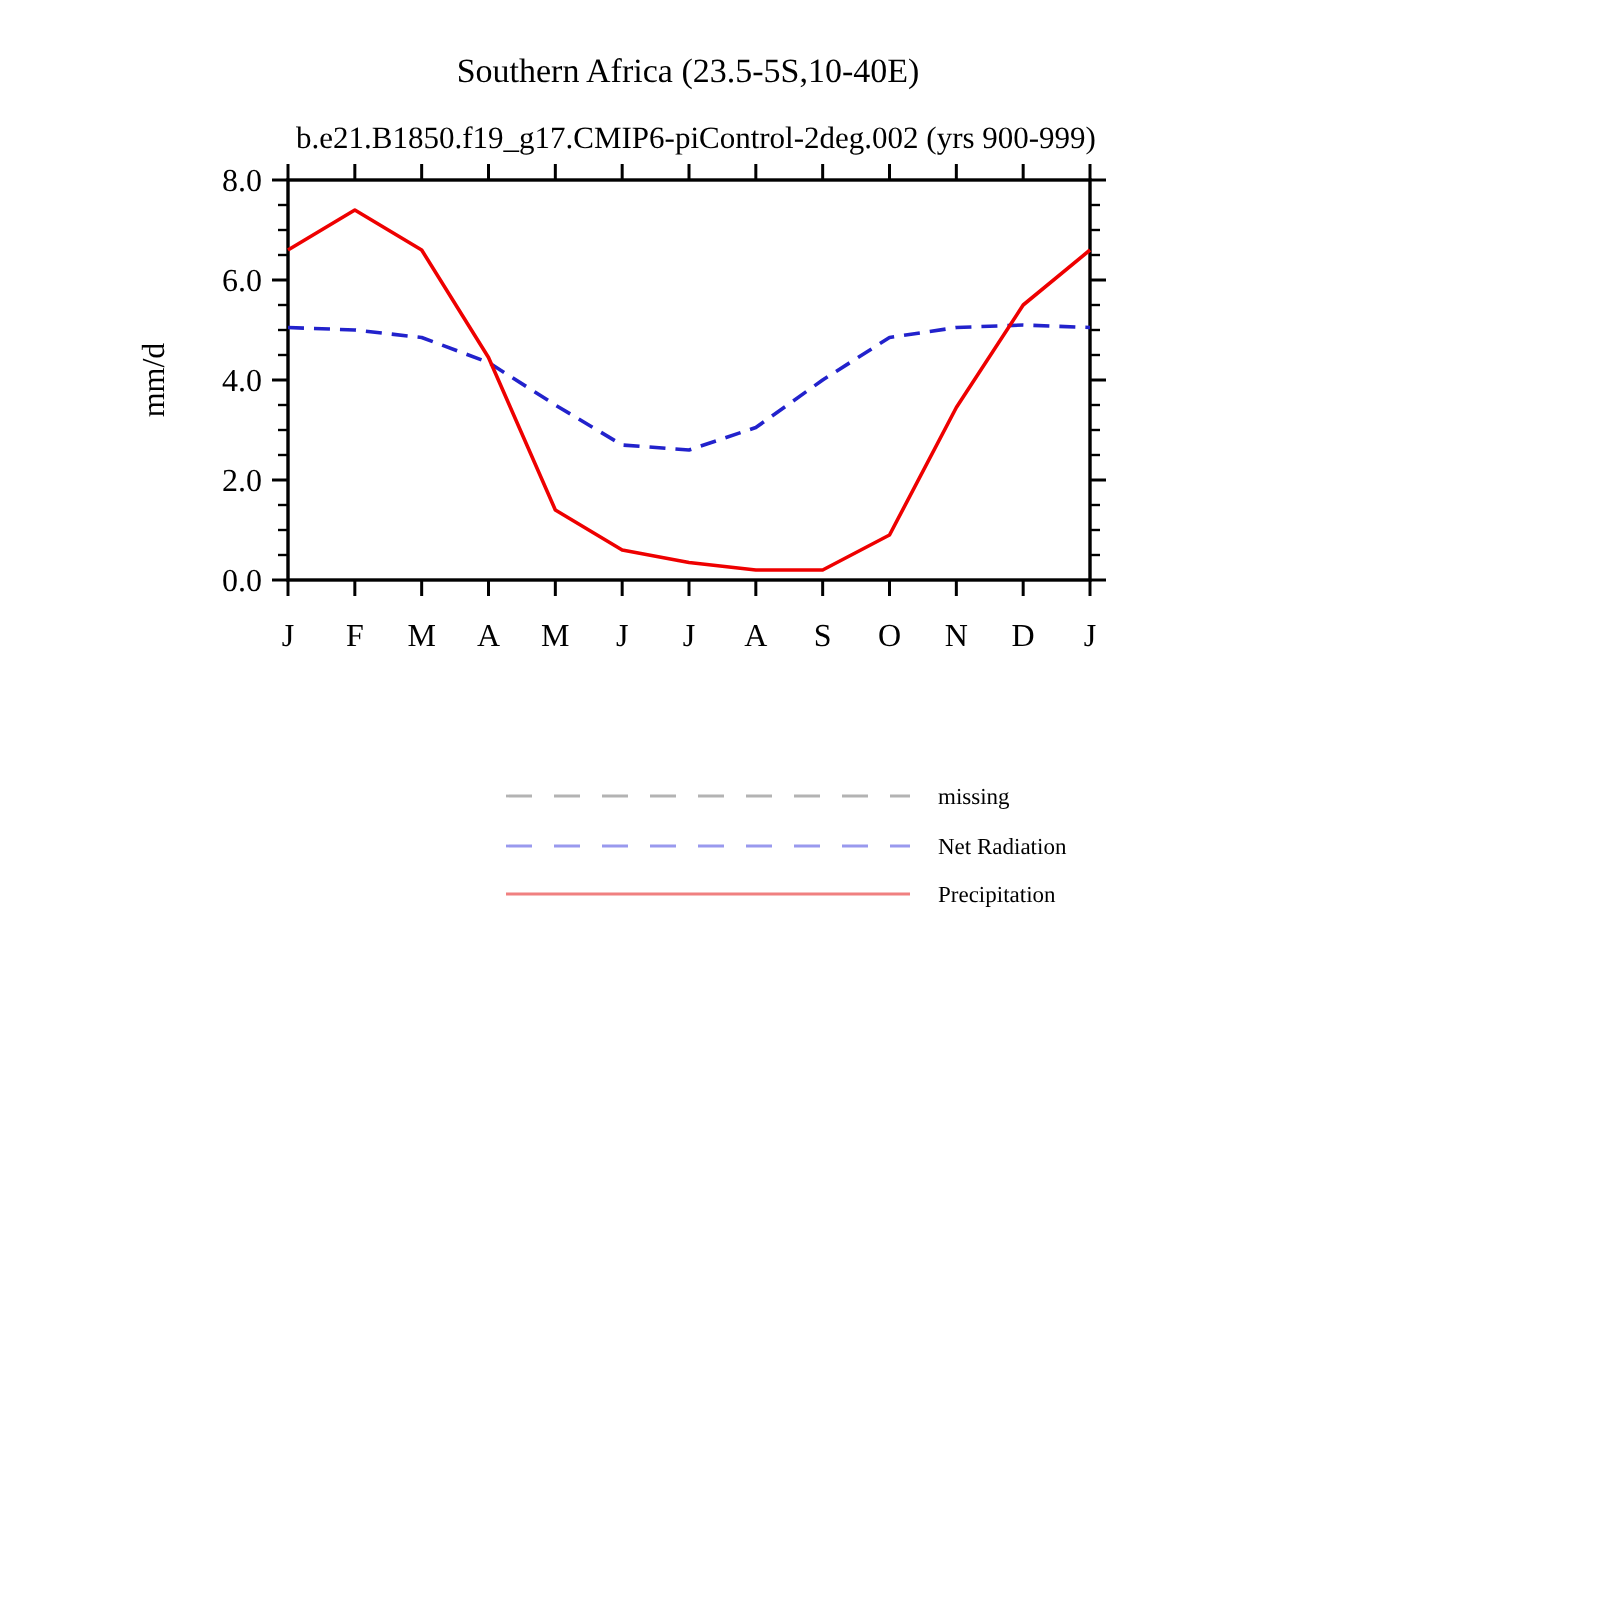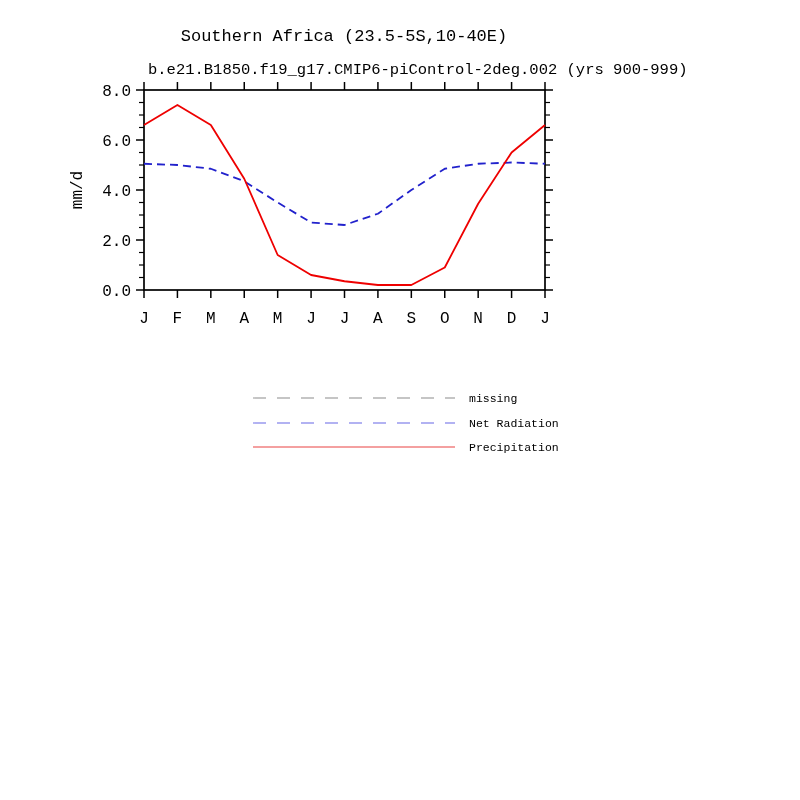--- a/index.html
+++ b/index.html
@@ -1,20 +1,20 @@
 <!DOCTYPE html>
 <html><head>
 <meta charset="utf-8">
 <style>
   html,body{margin:0;padding:0;background:#ffffff;}
   #canvas{
     position:relative;
     width:800px;height:800px;
     background:#ffffff;
-    font-family:Liberation Mono, monospace;
+    font-family:Liberation Serif, serif;
     overflow:hidden;
   }
   svg text{fill:#000000;}
   .title-text{font-size:17px;}
   .subtitle-text{font-size:15.5px;}
   .ylabel-text{font-size:16px;}
   .legend-label{font-size:11.5px;}
 </style>
 </head>
 <body>

